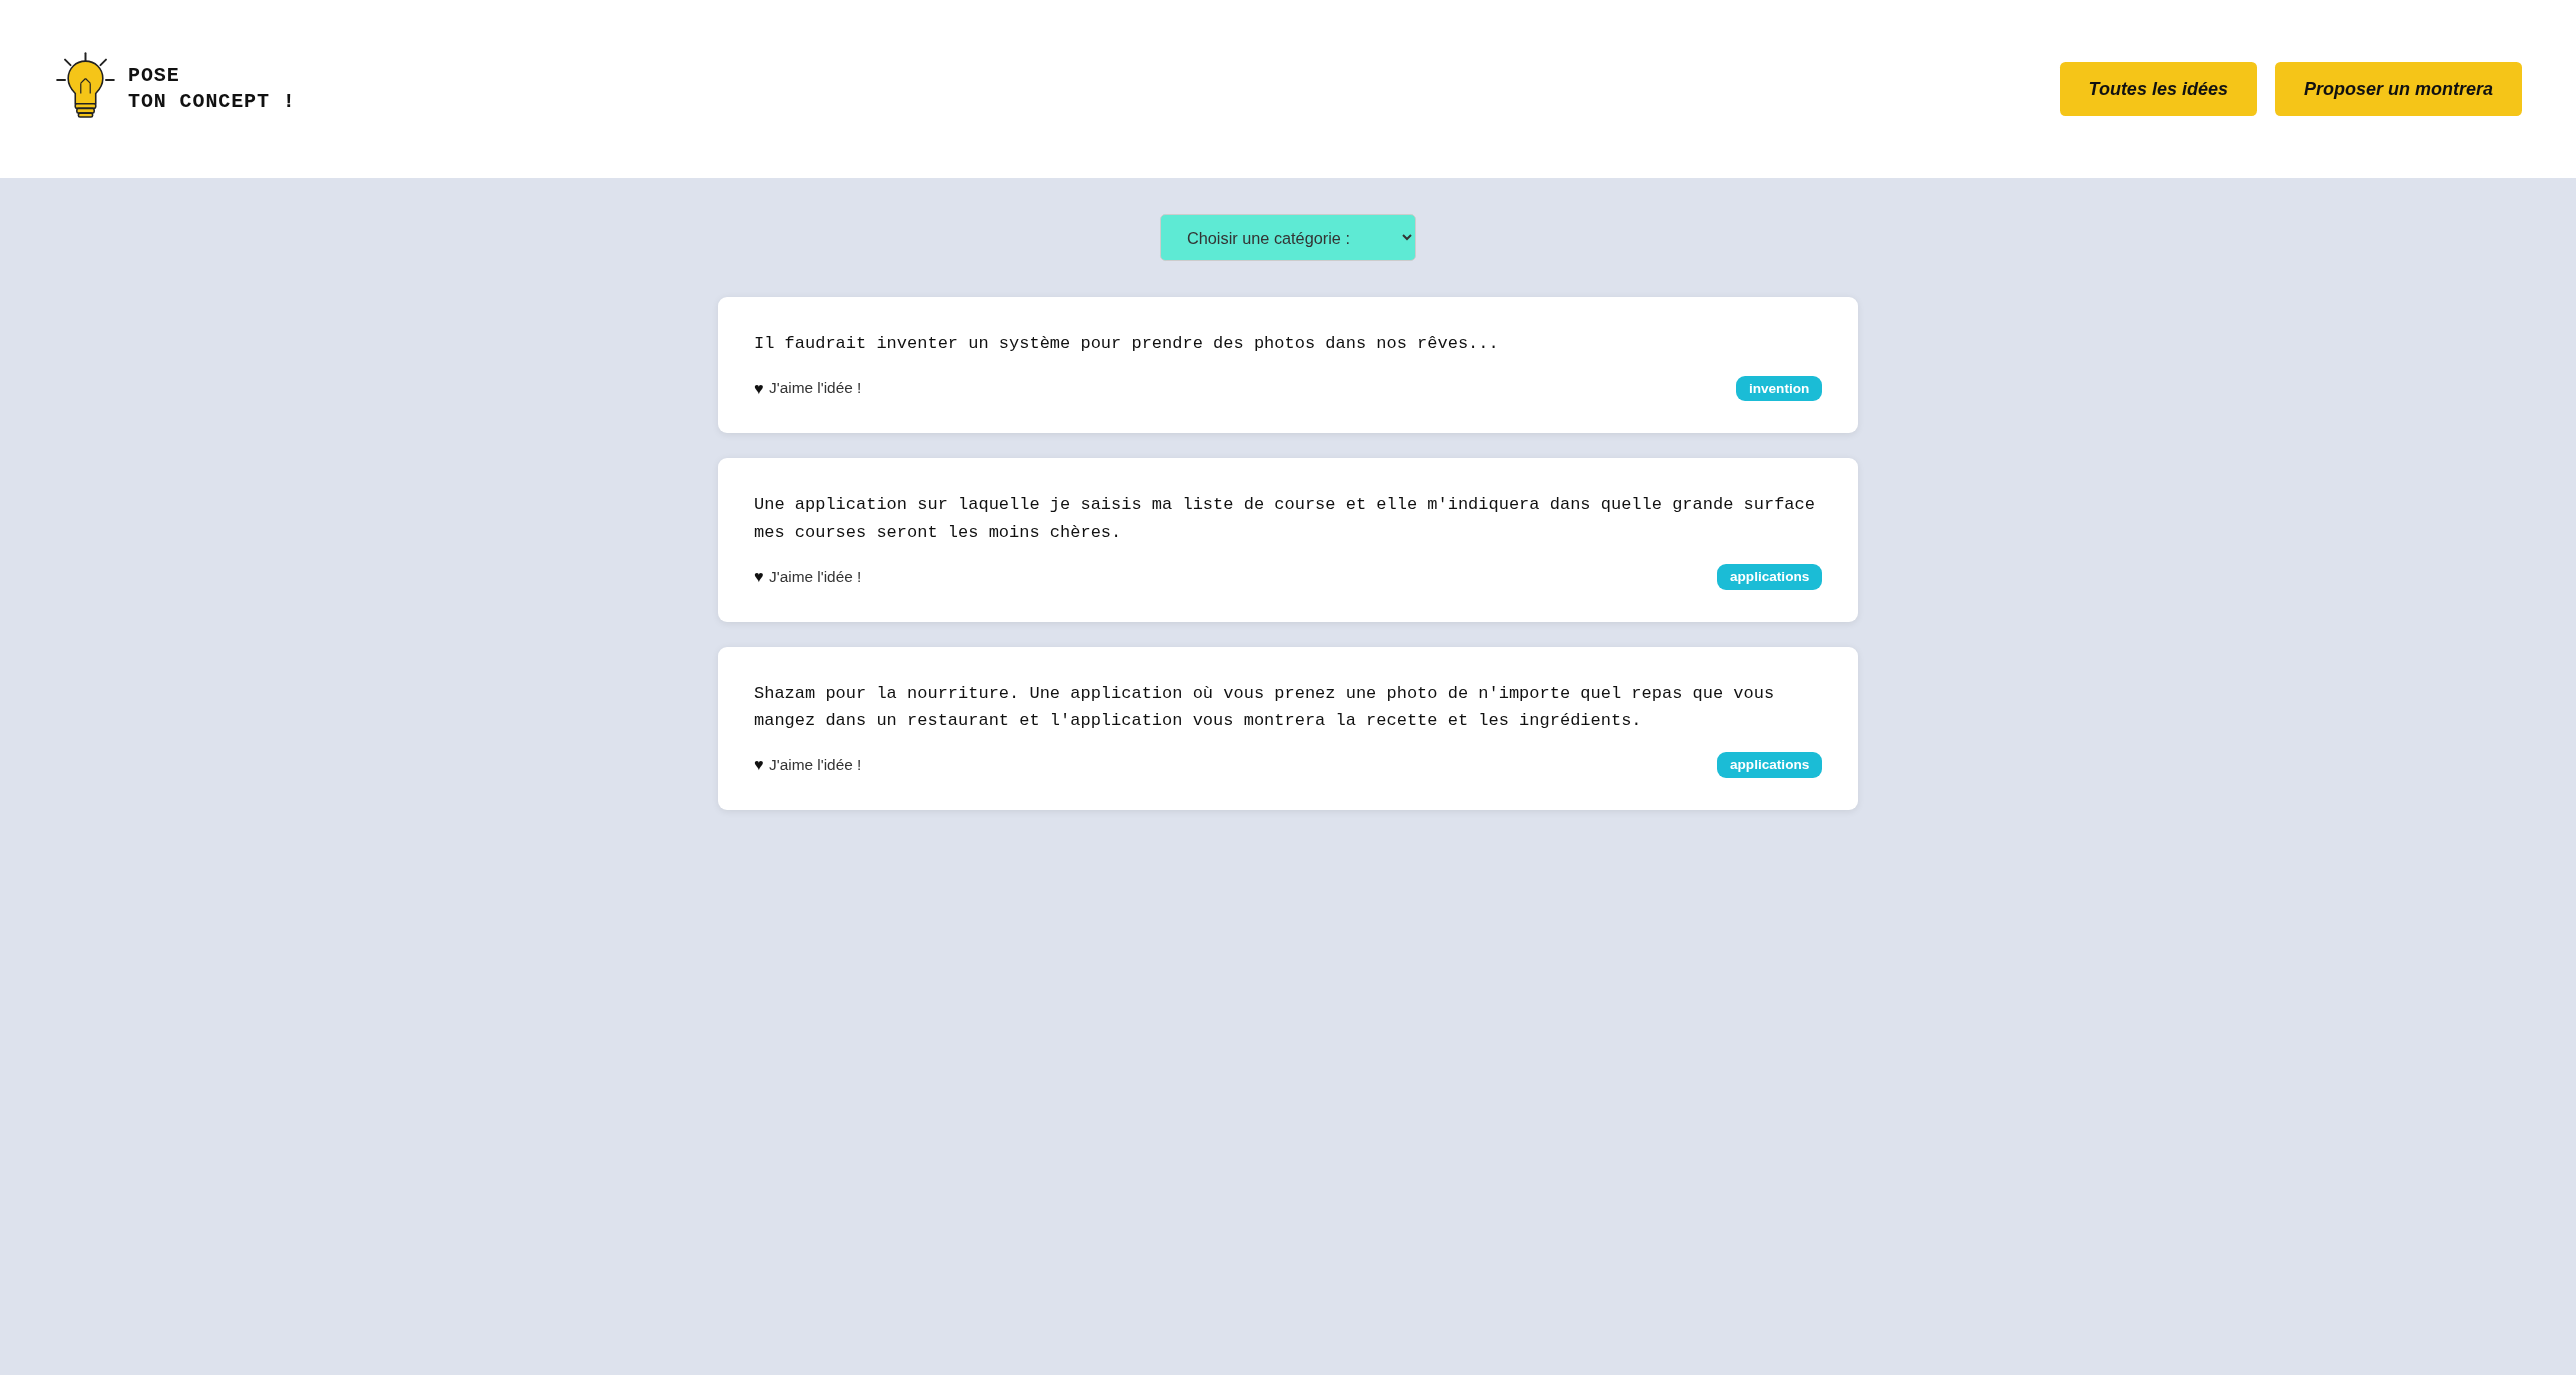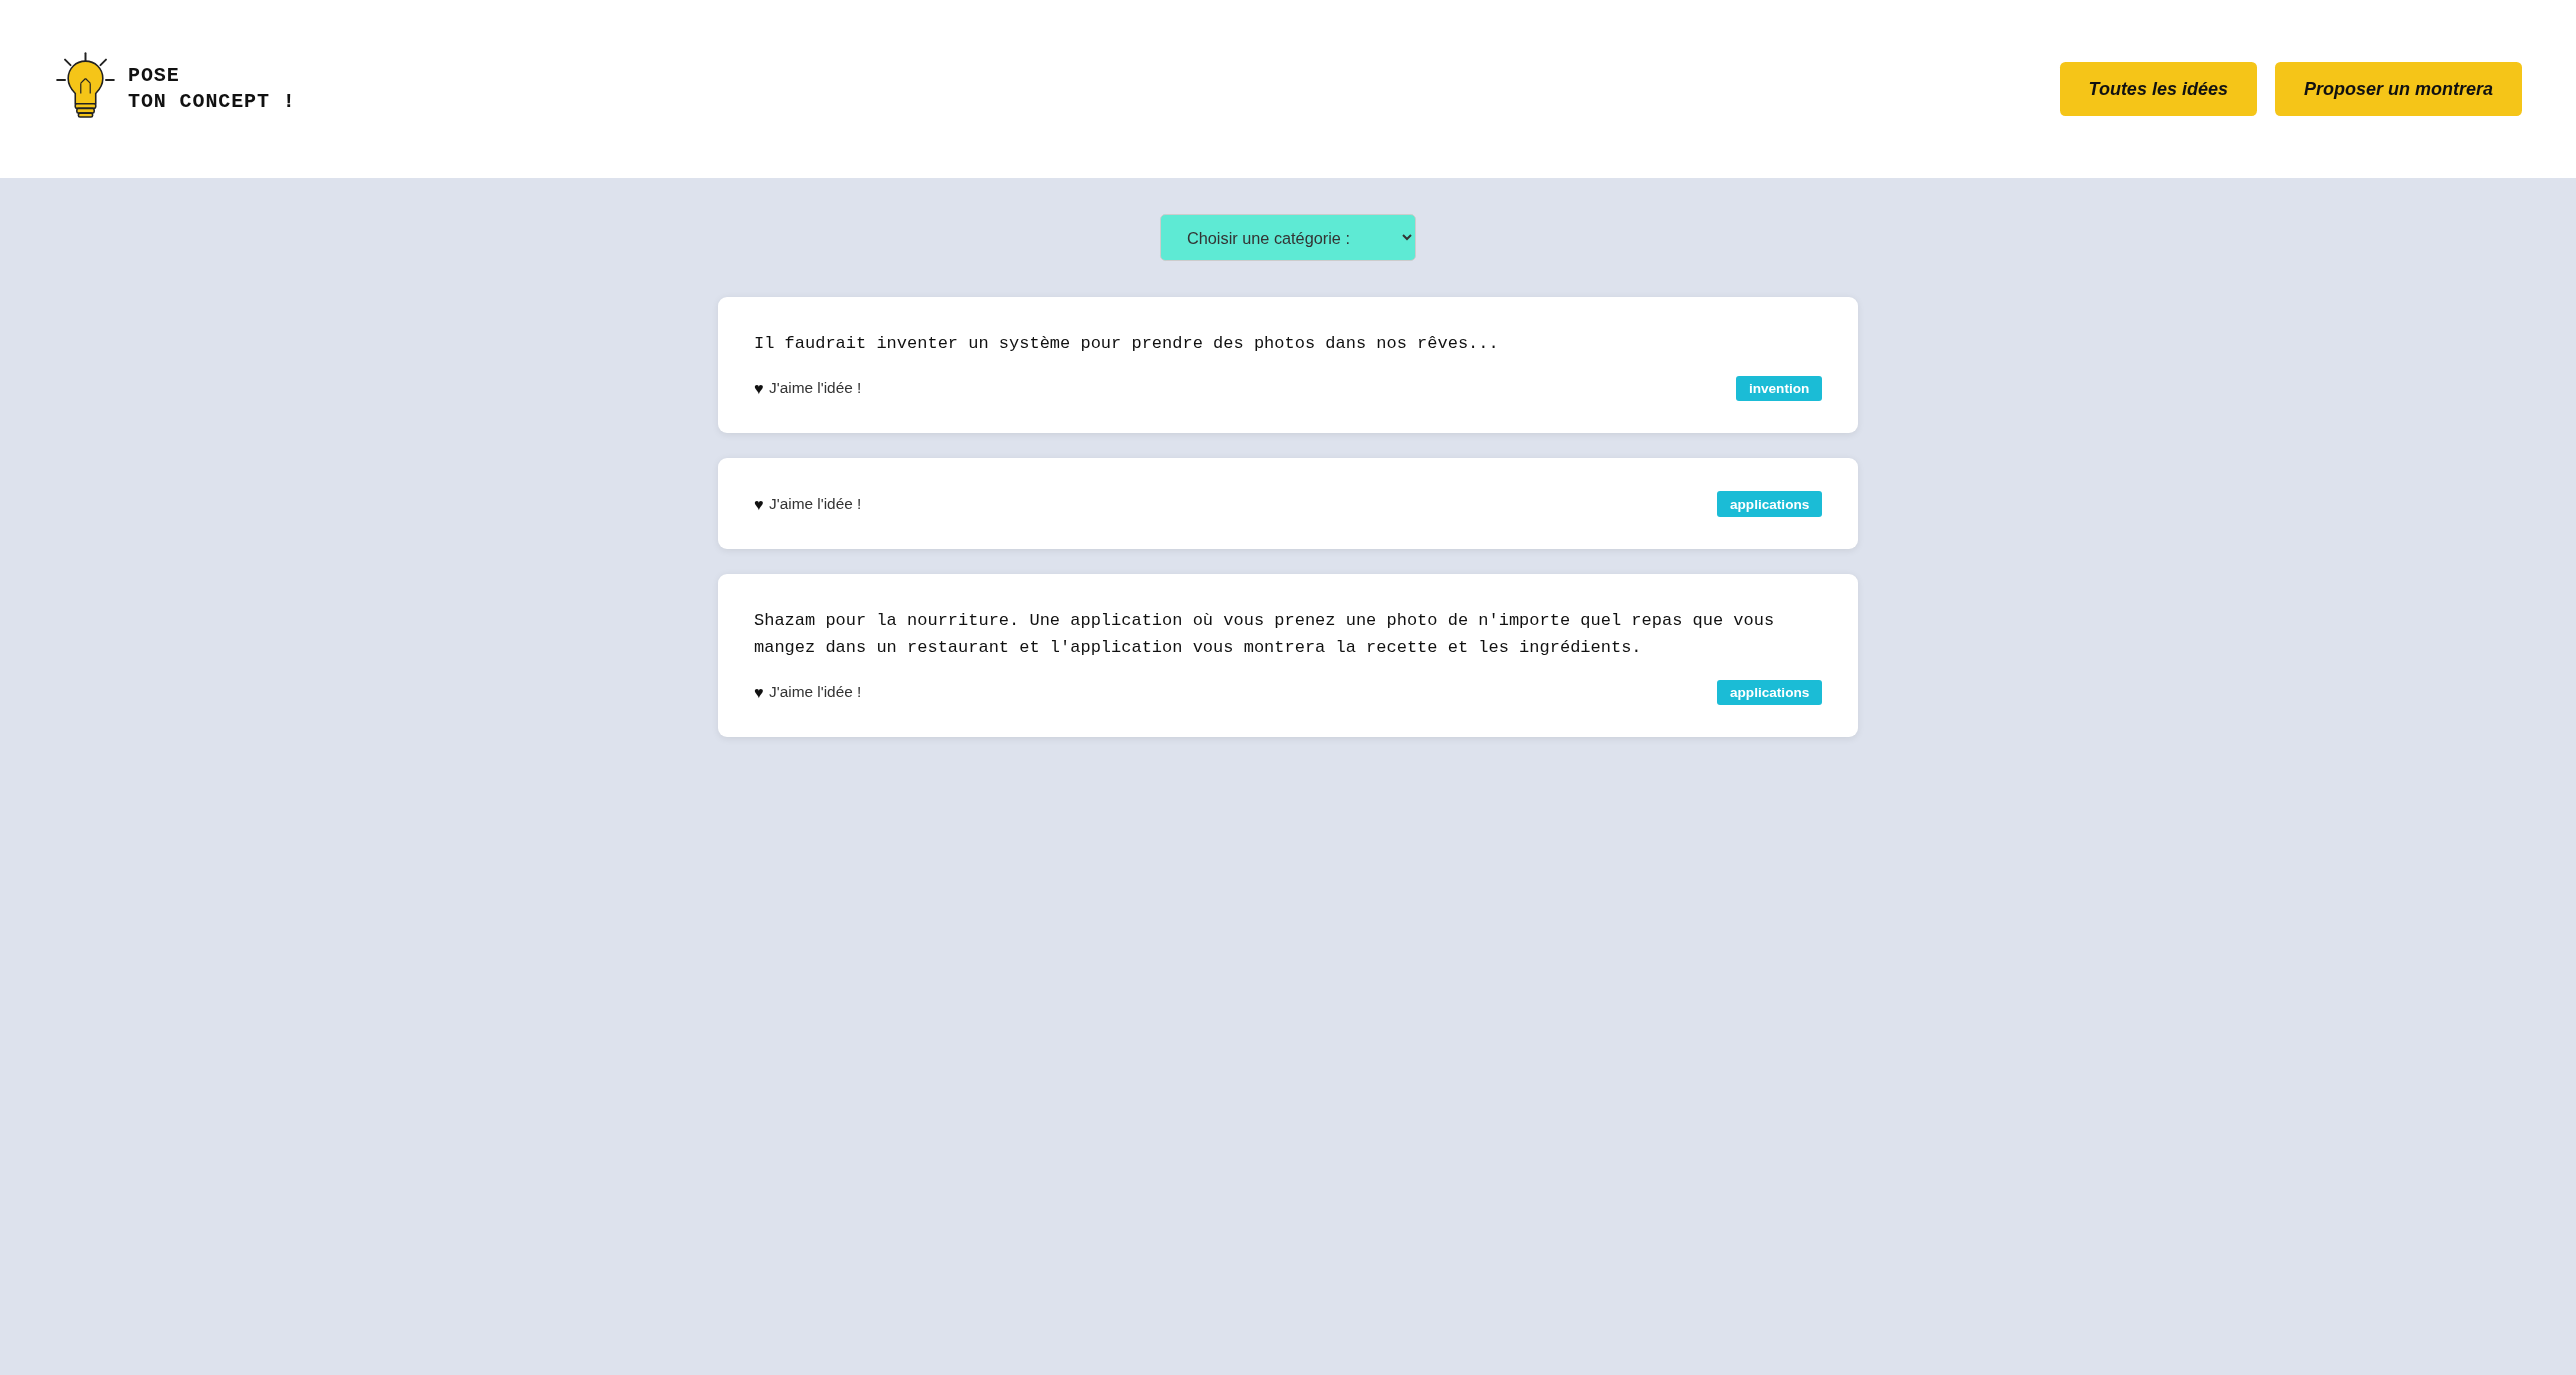--- a/index.html
+++ b/index.html
@@ -134,21 +134,21 @@
     }
 
     .like-btn .heart {
       color: #111;
       font-size: 16.3px;
     }
 
     .tag {
       background-color: #1bbcd6;
       color: #ffffff;
-      border-radius: 3px;
+      border-radius: 9px;
       padding: 5.4px 12.7px;
       font-size: 13.6px;
       font-weight: 600;
     }
   </style>
 </head>
 <body>
 
 <header class="header">
   <div class="logo-area">
@@ -196,20 +196,21 @@
         <p class="card-text">Il faudrait inventer un système pour prendre des photos dans nos rêves...</p>
         <div class="card-footer">
           <button class="like-btn">
             <span class="heart">♥</span>
             <span>J'aime l'idée !</span>
           </button>
           <span class="tag">invention</span>
         </div>
       </div>
       <div class="card">
+        <p class="card-text">Une application sur laquelle je saisis ma liste de course et elle m'indiquera dans quelle grande surface mes courses seront les moins chères.</p>
         <div class="card-footer">
           <button class="like-btn">
             <span class="heart">♥</span>
             <span>J'aime l'idée !</span>
           </button>
           <span class="tag">applications</span>
         </div>
       </div>
       <div class="card">
         <p class="card-text">Shazam pour la nourriture. Une application où vous prenez une photo de n'importe quel repas que vous mangez dans un restaurant et l'application vous montrera la recette et les ingrédients.</p>

